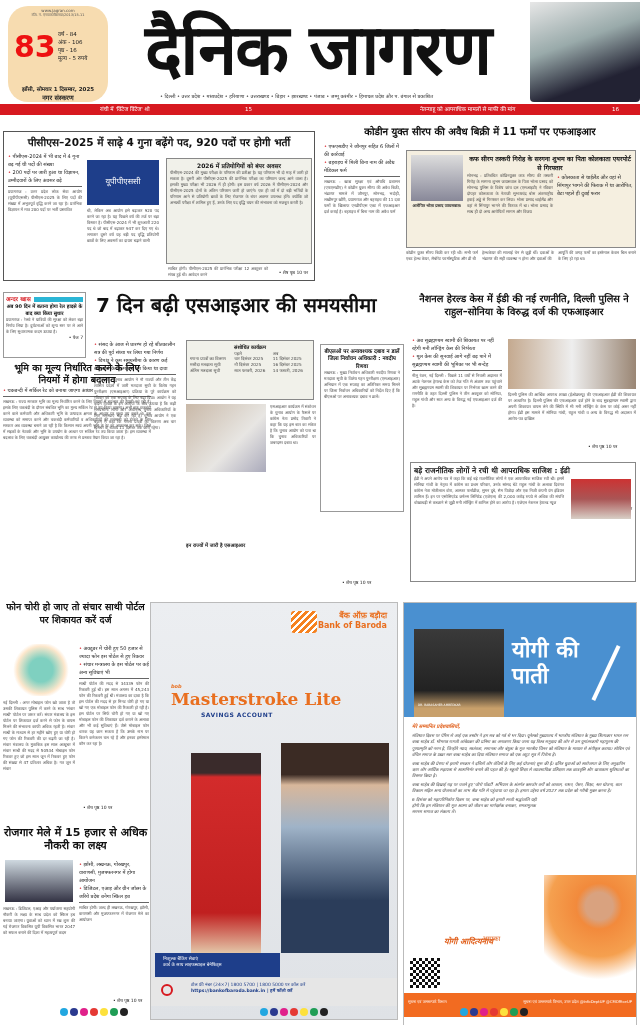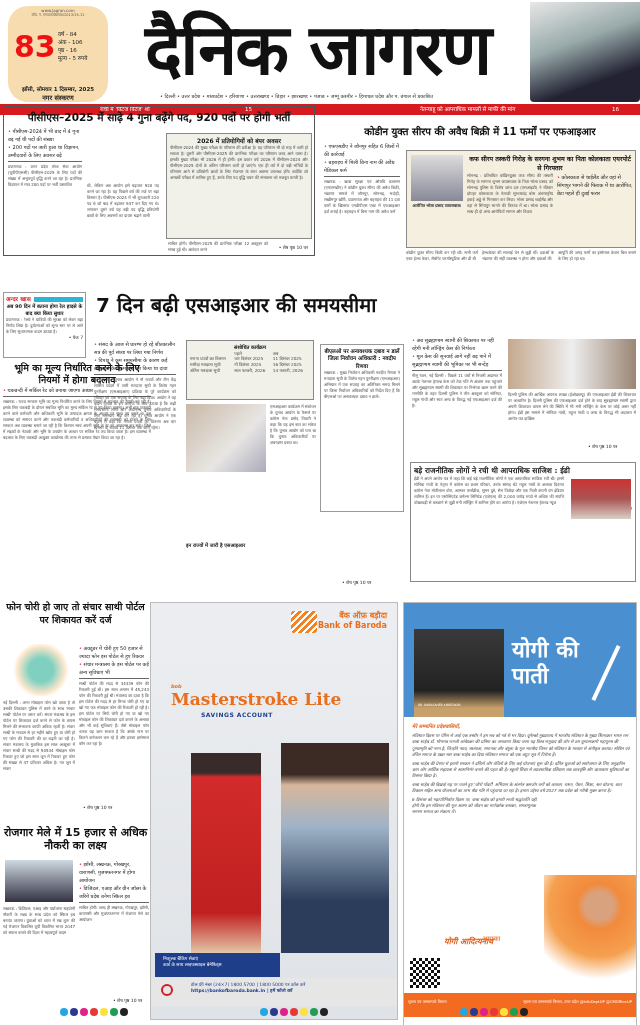--- a/index.html
+++ b/index.html
@@ -53,28 +53,31 @@
 <div class="abs states">• दिल्ली • उत्तर प्रदेश • मध्यप्रदेश • हरियाणा • उत्तराखण्ड • बिहार • झारखण्ड • पंजाब • जम्मू कश्मीर • हिमाचल प्रदेश और प. बंगाल से प्रकाशित</div>
 <div class="abs hero"></div>
 
 <div class="abs redbar">
   <span class="abs" style="left:100px">रांची में 'विंटेज विंटेज' शो</span>
   <span class="abs" style="left:245px">15</span>
   <span class="abs" style="left:420px">नेतन्याहू को आपराधिक मामलों से माफी की मांग</span>
   <span class="abs" style="left:612px">16</span>
 </div>
 
-<div class="abs sec" style="left:3px;top:106px;width:312px;height:150px">
+<div class="abs sec" style="left:3px;top:131px;width:312px;height:150px">
   <div class="h1" style="font-size:10.5px;margin-top:3px">पीसीएस–2025 में साढ़े 4 गुना बढ़ेंगे पद, 920 पदों पर होगी भर्ती</div>
   <div class="abs" style="left:4px;top:20px;width:74px">
     <div class="blt">पीसीएस-2024 में भी बाद में 4 गुना बढ़ गई थी पदों की संख्या</div>
     <div class="blt">200 पदों पर जारी हुआ था विज्ञापन, उम्मीदवारों के लिए अवसर बढ़े</div>
     <div class="divider" style="height:1px;margin:2px 0"></div>
     <div class="txt">प्रयागराज : उत्तर प्रदेश लोक सेवा आयोग (यूपीपीएससी) पीसीएस-2025 के लिए पदों की संख्या में अभूतपूर्व वृद्धि करने जा रहा है। प्रारंभिक विज्ञापन में मात्र 200 पदों पर भर्ती प्रस्तावित</div>
   </div>
+  <div class="abs upsc" style="left:83px;top:28px;width:72px;height:45px">
+      <span>यूपीपीएससी</span>
+    </div>
   <div class="abs txt" style="left:83px;top:76px;width:72px">थी, लेकिन अब आयोग इसे बढ़ाकर 920 पद करने जा रहा है। यह पिछले वर्ष की तर्ज पर बड़ा विस्तार है। पीसीएस-2024 में भी शुरुआती 220 पद थे जो बाद में बढ़ाकर 947 कर दिए गए थे। लगातार दूसरे वर्ष यह बड़ी पद वृद्धि प्रतियोगी छात्रों के लिए अवसरों का दायरा बढ़ाने वाली</div>
   <div class="abs box" style="left:162px;top:26px;width:146px;height:106px;padding:3px">
     <div class="h1" style="font-size:6px">2026 में प्रतियोगियों को बंपर अवसर</div>
     <div class="txt">पीसीएस-2024 की मुख्य परीक्षा के परिणाम की प्रतीक्षा है। यह परिणाम भी दो माह में जारी हो सकता है। दूसरी ओर पीसीएस-2025 की प्रारंभिक परीक्षा का परिणाम जल्द आने वाला है। इसकी मुख्य परीक्षा भी 2026 में ही होगी। इस प्रकार वर्ष 2026 में पीसीएस-2024 और पीसीएस-2025 दोनों के अंतिम परिणाम जारी हो जाएंगे। एक ही वर्ष में दो बड़ी भर्तियों के परिणाम आने से प्रतियोगी छात्रों के लिए रोजगार के बंपर अवसर उपलब्ध होंगे। क्योंकि जो अभ्यर्थी परीक्षा में शामिल हुए हैं, उनके लिए पद वृद्धि चयन की संभावना को मजबूत करती है।</div>
   </div>
   <div class="abs txt" style="left:164px;top:134px;width:100px">साबित होगी। पीसीएस-2025 की प्रारंभिक परीक्षा 12 अक्टूबर को संपन्न हुई थी। आवेदन करने</div>
   <div class="abs" style="right:6px;top:138px;font-size:4.5px">• शेष पृष्ठ 10 पर</div>
 </div>
 
 <div class="abs" style="left:322px;top:122px;width:316px;height:150px">
@@ -153,20 +156,21 @@
   <div class="abs txt" style="left:178px;top:112px;width:46px">एसआइआर कार्यक्रम में संशोधन के चुनाव आयोग के फैसले पर कांग्रेस नेता प्रमोद तिवारी ने कहा कि यह इस बात का संकेत है कि चुनाव आयोग को पता था कि चुनाव अधिकारियों पर जबरदस्त दबाव था।</div>
   <div class="abs sec" style="left:228px;top:52px;width:84px;height:168px;padding:3px;border-color:#999">
     <div class="h1" style="font-size:5.5px">बीएलओ पर अनावश्यक दबाव न डालें जिला निर्वाचन अधिकारी : नवदीप रिणवा</div>
     <div class="txt">लखनऊ : मुख्य निर्वाचन अधिकारी नवदीप रिणवा ने मतदाता सूची के विशेष गहन पुनरीक्षण (एसआइआर) अभियान में एक सप्ताह का अतिरिक्त समय मिलने पर जिला निर्वाचन अधिकारियों को निर्देश दिए हैं कि बीएलओ पर अनावश्यक दबाव न डालें।</div>
   </div>
   <div class="abs" style="left:94px;top:250px;font-size:5px;font-weight:bold">इन राज्यों में जारी है एसआइआर</div>
   <div class="abs" style="left:250px;top:288px;font-size:4.5px">• शेष पृष्ठ 10 पर</div>
 </div>
 
 <div class="abs" style="left:410px;top:292px;width:228px;height:300px">
+  <div class="h1" style="font-size:9.8px;line-height:13px">नैशनल हेरल्ड केस में ईडी की नई रणनीति, दिल्ली पुलिस ने राहुल–सोनिया के विरुद्ध दर्ज की एफआइआर</div>
   <div class="abs" style="left:2px;top:44px;width:90px">
     <div class="blt">अब सुब्रह्मण्यम स्वामी की शिकायत पर नहीं रहेगी मनी लॉन्ड्रिंग केस की निर्भरता</div>
     <div class="blt">मूल केस की सुनवाई आगे नहीं बढ़ पाने में सुब्रह्मण्यम स्वामी की भूमिका पर भी सन्देह</div>
     <div class="divider" style="height:1px;margin:2px 0"></div>
     <div class="txt">नीलू रंजन, नई दिल्ली : पिछले 11 वर्षों से निचली अदालत में अटके नेशनल हेराल्ड केस को तेज गति से अंजाम तक पहुंचाने और सुब्रह्मण्यम स्वामी की शिकायत पर निर्भरता खत्म करने की रणनीति के तहत दिल्ली पुलिस ने तीन अक्टूबर को सोनिया, राहुल गांधी और सात अन्य के विरुद्ध नई एफआइआर दर्ज की है।</div>
   </div>
   <div class="abs" style="left:98px;top:47px;width:128px;height:50px;background:linear-gradient(90deg,#c4a98f,#eee 50%,#9a8674)"></div>
   <div class="abs txt" style="left:98px;top:100px;width:128px">दिल्ली पुलिस की आर्थिक अपराध शाखा (ईओडब्ल्यू) की एफआइआर ईडी की शिकायत पर आधारित है। दिल्ली पुलिस की एफआइआर दर्ज होने के बाद सुब्रह्मण्यम स्वामी द्वारा अपनी शिकायत वापस लेने की स्थिति में भी मनी लॉन्ड्रिंग के केस पर कोई असर नहीं होगा। ईडी इस मामले में सोनिया गांधी, राहुल गांधी व अन्य के विरुद्ध भी अदालत में आरोप-पत्र दाखिल</div>
   <div class="abs" style="left:178px;top:152px;font-size:4.5px">• शेष पृष्ठ 10 पर</div>
   <div class="abs box" style="left:0;top:170px;width:226px;height:120px;padding:3px;background:#fff">

